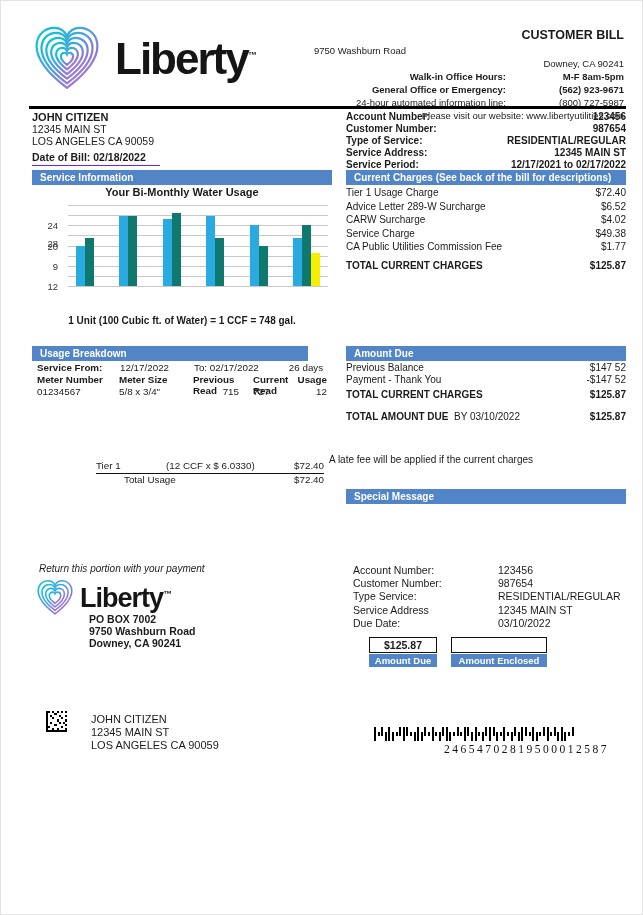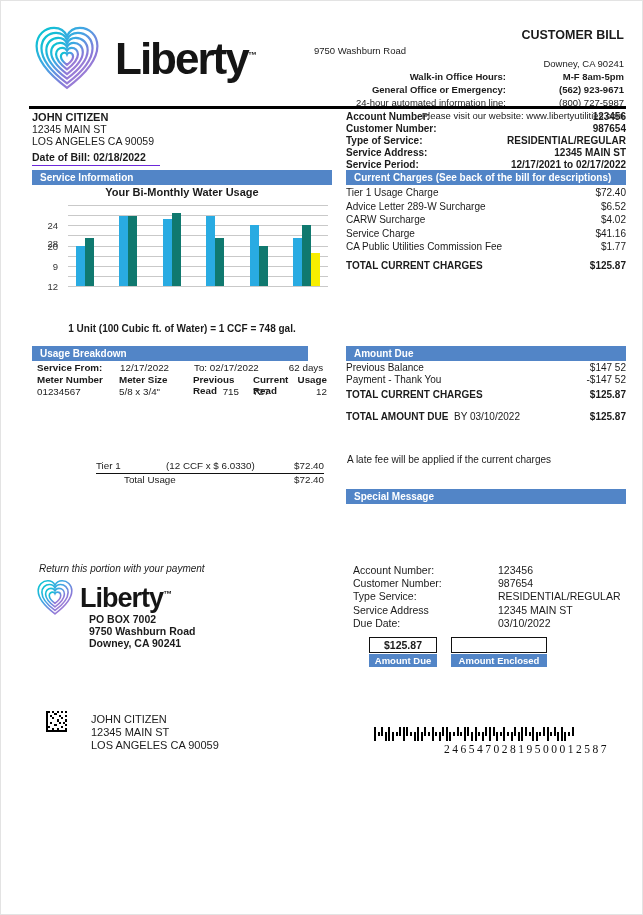--- a/index.html
+++ b/index.html
@@ -43,21 +43,21 @@
   
   .chart-title{left:31px;top:185px;width:300px;text-align:center;font-weight:bold;font-size:11px;}
   .chart-area{left:31px;top:204px;width:300px;height:90px;}
   .yaxis{position:absolute;left:0;top:0;width:30px;height:81px;}
   .ytick{position:absolute;right:4px;font-size:9.5px;color:#333;}
   .plot{position:absolute;left:36px;top:0;width:260px;height:81px;display:flex;align-items:flex-end;
         justify-content:space-between;padding:0 8px;box-sizing:border-box;}
   .gline{position:absolute;left:36px;width:260px;height:1px;background:#c9c9c9;}
   .bgroup{display:flex;align-items:flex-end;position:relative;z-index:2;}
   .vbar{width:9px;}
-  .unit-note{left:31px;top:322px;width:300px;text-align:center;font-weight:bold;font-size:10px;}
+  .unit-note{left:31px;top:314px;width:300px;text-align:center;font-weight:bold;font-size:10px;}
 
   
   .usg-svc{left:31px;top:361px;width:300px;display:flex;font-size:9.8px;}
   .usg-svc span{display:inline-block;}
   .u1{width:88px;padding-left:5px;box-sizing:border-box;}
   .u2{width:74px;}
   .u3{width:86px;}
   .u4{width:52px;text-align:center;}
   .usg-grid{left:31px;top:373px;width:300px;display:grid;grid-template-columns:87px 74px 60px 44px 30px;font-size:9.8px;}
   .usg-grid2{left:31px;top:385px;width:300px;display:grid;grid-template-columns:87px 74px 60px 44px 30px;font-size:9.8px;}
@@ -71,21 +71,21 @@
 
   
   .chg-list{left:345px;top:185px;width:280px;font-size:10px;line-height:13.5px;}
   .crow{display:flex;justify-content:space-between;}
   .chg-total{left:345px;top:259px;width:280px;display:flex;justify-content:space-between;font-size:10px;font-weight:bold;}
 
   
   .ad-rows{left:345px;top:361px;width:280px;font-size:10px;line-height:12.4px;}
   .ad-total1{left:345px;top:388px;width:280px;display:flex;justify-content:space-between;font-size:10px;font-weight:bold;}
   .ad-total2{left:345px;top:410px;width:280px;display:flex;justify-content:space-between;font-size:10px;}
-  .late{left:346px;top:453px;width:280px;font-size:10px;line-height:12px;}
+  .late{left:328px;top:453px;width:280px;font-size:10px;line-height:12px;}
   .late u{text-decoration:underline;}
 
   
   .return-note{left:38px;top:562px;font-size:10px;}
   .stub-logo{left:33px;top:576px;display:flex;align-items:center;gap:4px;}
   .remit{left:88px;top:612px;font-size:10.5px;font-weight:bold;line-height:12.2px;}
   .stub-rows{left:352px;top:563px;width:270px;font-size:10.5px;line-height:13.2px;}
   .srow{display:flex;}
   .slab{width:145px;}
   .amt-box{left:368px;top:636px;width:66px;height:14px;border:1px solid #111;text-align:center;
@@ -253,38 +253,38 @@
     <div class="crow">
         <span>Advice Letter 289-W Surcharge</span>
         <span>$6.52</span>
       </div>
     <div class="crow">
         <span>CARW Surcharge</span>
         <span>$4.02</span>
       </div>
     <div class="crow">
         <span>Service Charge</span>
-        <span>$41.16</span>
+        <span>$49.38</span>
       </div>
     <div class="crow">
         <span>CA Public Utilities Commission Fee</span>
         <span>$1.77</span>
       </div>
   </div>
   <div class="abs chg-total">
     <span>TOTAL CURRENT CHARGES</span>
       <span>$125.87</span>
   </div>
 
   <div class="abs secbar bar-usg">Usage Breakdown</div>
   <div class="abs usg-svc">
     <span class="u1 bold">Service From:</span>
     <span class="u2">12/17/2022</span>
     <span class="u3">To: 02/17/2022</span>
-    <span class="u4">62 days</span>
+    <span class="u4">26 days</span>
   </div>
   <div class="abs usg-grid bold">
     <span class="cpad">Meter Number</span>
     <span>Meter Size</span>
     <span>Previous Read</span>
     <span>Current Read</span>
     <span class="cr">Usage</span>
   </div>
   <div class="abs usg-grid2">
     <span class="cpad">01234567</span>

